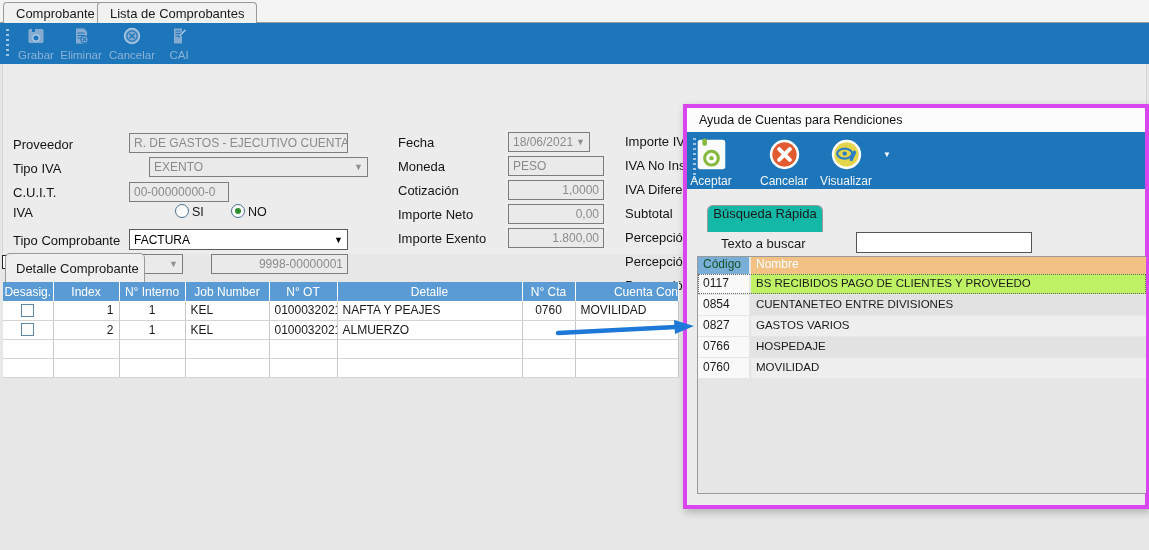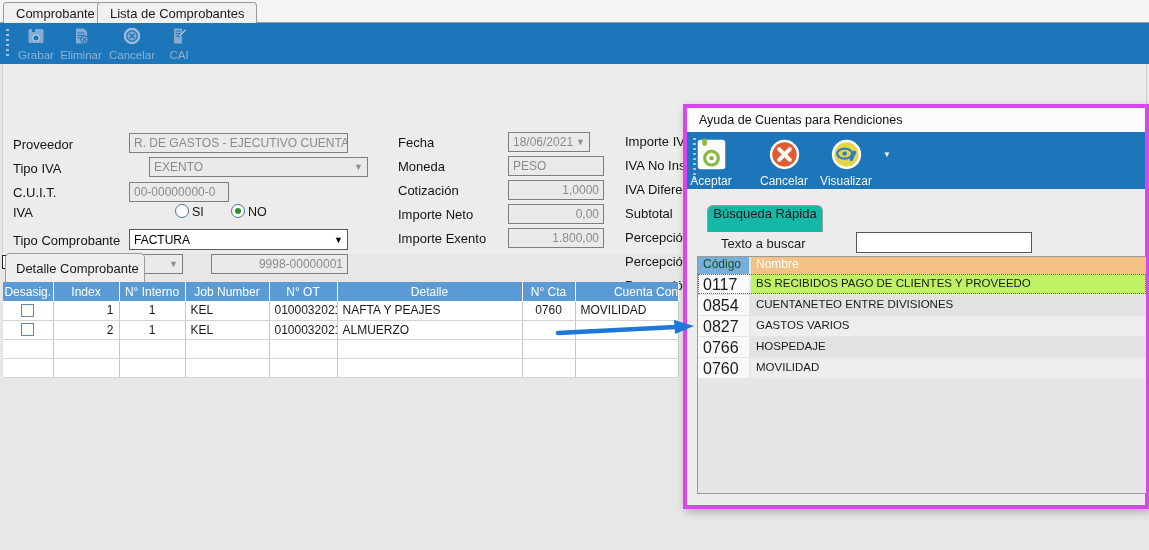--- a/index.html
+++ b/index.html
@@ -64,21 +64,21 @@
     border:1px solid #9a9a9a; border-bottom:none; border-radius:6px 6px 0 0;
     display:flex; align-items:flex-start; justify-content:center; font-size:13px; }
   .search-input { position:absolute; left:169px; top:124px; width:176px; height:21px;
     background:#fff; border:1px solid #555; font-size:12px; padding:0 4px; }
   .helpgrid { position:absolute; left:10px; top:148px; right:-1px; bottom:11px;
     background:#e6e6e6; border:1px solid #9a9a9a; border-right:none; overflow:hidden; }
   .hg-head { display:flex; height:17px; }
   .hg-head .c1 { width:51px; background:#79aed6; color:#14532d; font-size:12px; padding-left:5px; margin-right:2px; }
   .hg-head .c2 { flex:1; background:#f2c183; color:#fff; font-size:12px; padding-left:5px; }
   .hg-row { display:flex; height:20px; margin-bottom:1px; }
-  .hg-row .code { width:51px; background:#f9f9f9; font-size:16px; padding:2px 0 0 5px; margin-right:2px; }
+  .hg-row .code { width:51px; background:#f9f9f9; font-size:12px; padding:2px 0 0 5px; margin-right:2px; }
   .hg-row .name { flex:1; font-size:11.5px; padding:3px 0 0 5px; white-space:nowrap; overflow:hidden; }
   .hg-row.odd .name { background:#e2e2e2; }
   .hg-row.even .name { background:#eeeeee; }
   .hg-row.sel { outline:1px dotted #666; outline-offset:-1px; }
   .hg-row.sel .name { background:#bef264; }
 </style>
 </head>
 <body>
 
 <div class="abs tabstrip">

